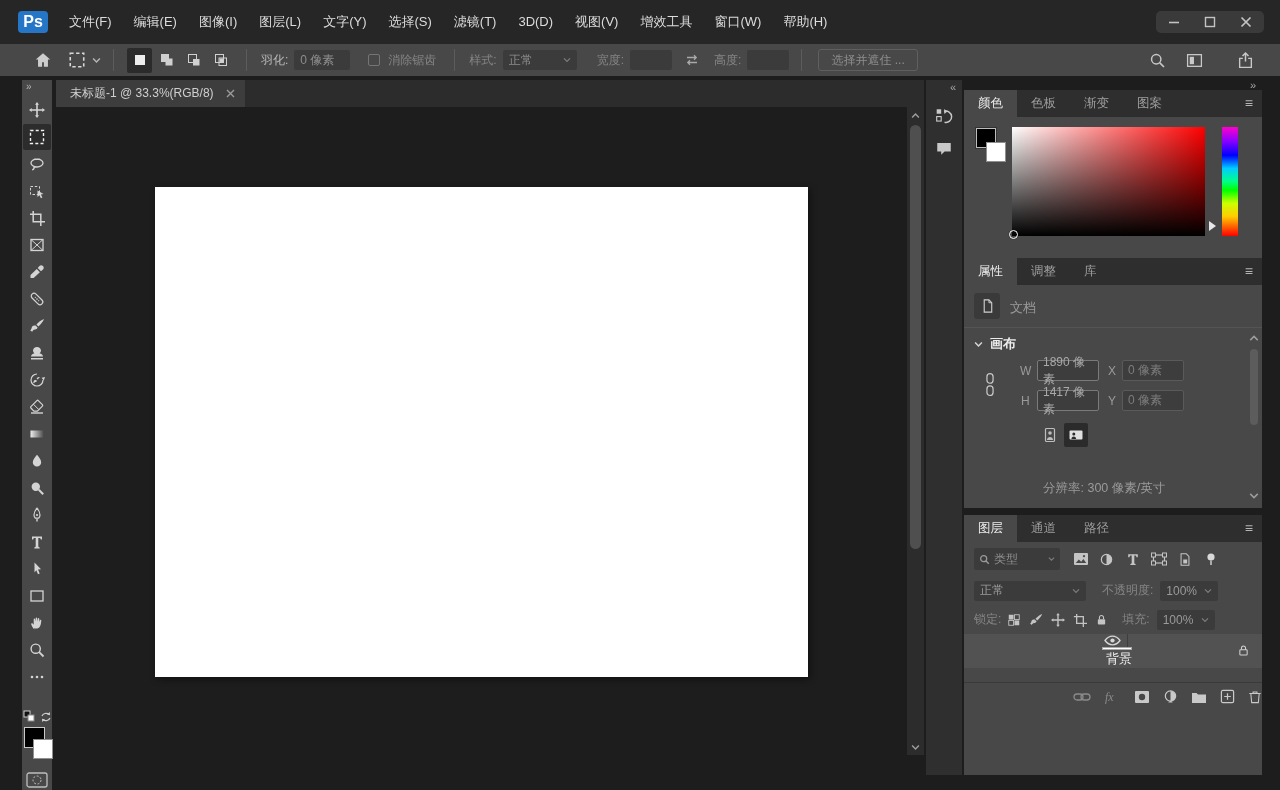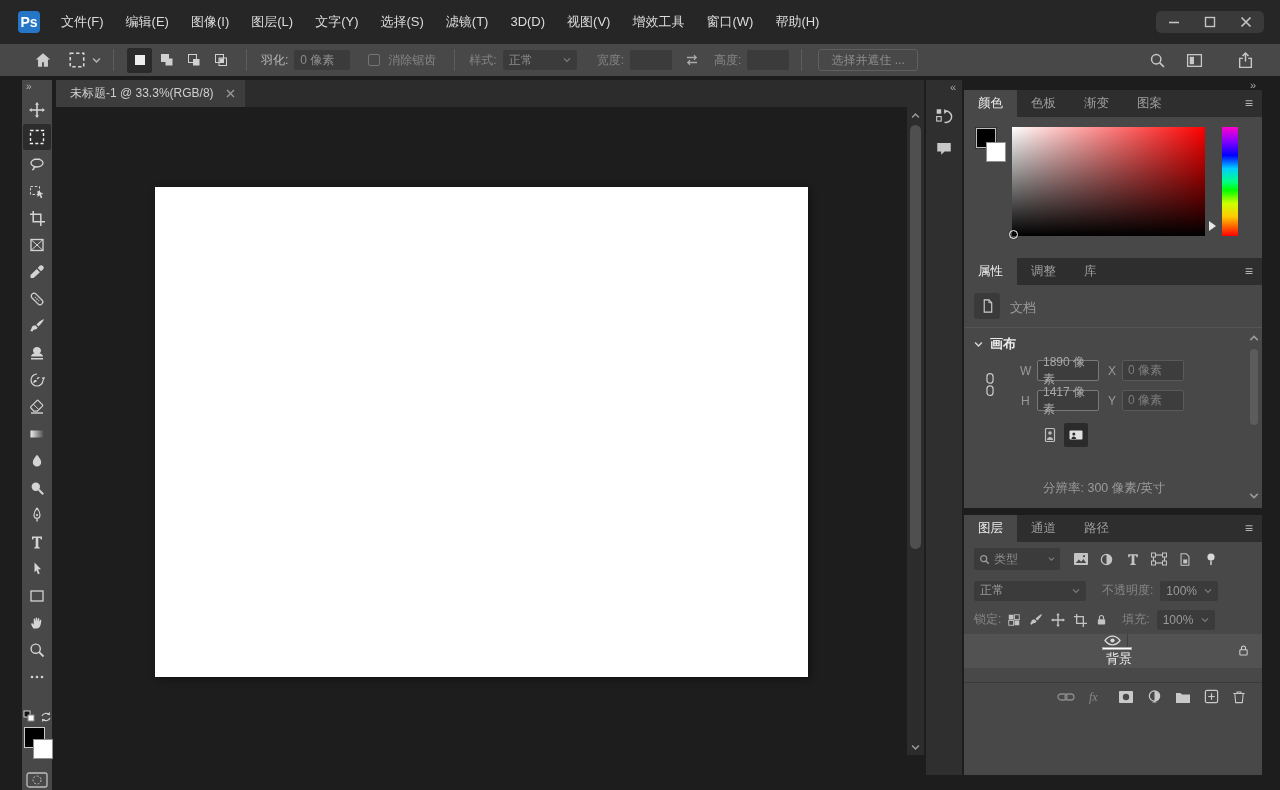--- a/index.html
+++ b/index.html
@@ -10,21 +10,21 @@
     font-family:"Liberation Sans", sans-serif;
     font-size:13px;
     color:#d6d6d6;
     overflow:hidden;
   }
   .abs { position:absolute; }
   svg { display:block; }
 
   
   .menubar { position:absolute; top:0; left:0; width:1280px; height:44px; background:#262626; display:flex; align-items:center; padding-left:18px; }
-  .ps-logo { width:22px; height:22px; background:#2576c7; border-radius:4px; color:#fff; font-weight:bold; font-size:14px; display:flex; align-items:center; justify-content:center; margin-right:10px; }
+  .ps-logo { width:30px; height:22px; background:#2576c7; border-radius:4px; color:#fff; font-weight:bold; font-size:16px; display:flex; align-items:center; justify-content:center; margin-right:10px; }
   .menu-item { padding:0 11px; color:#dcdcdc; font-size:13px; line-height:44px; cursor:default; }
   .win-controls { position:absolute; right:16px; top:11px; height:22px; background:#3a3a3a; border-radius:5px; display:flex; align-items:center; }
   .win-btn { width:36px; height:22px; display:flex; align-items:center; justify-content:center; }
 
   
   .optionsbar { position:absolute; top:44px; left:0; width:1280px; height:34px; background:#484848; display:flex; align-items:center; padding-left:34px; border-bottom:2px solid #1d1d1d; }
   .vsep { width:1px; height:22px; background:#5c5c5c; margin:0 12px; }
   .ob-label { font-size:12px; color:#b9b9b9; margin:0 6px 0 2px; }
   .ob-label.dim, .dim { color:#858585; }
   .ob-field { width:56px; height:20px; background:#3b3b3b; border-radius:2px; font-size:12px; color:#8d8d8d; display:flex; align-items:center; padding:0 6px; }
@@ -108,21 +108,21 @@
   .fi { width:17px; height:17px; display:flex; align-items:center; justify-content:center; }
   .blend-row { height:29px; display:flex; align-items:center; padding-left:10px; font-size:12px; }
   .dd { height:20px; background:#3b3b3b; border-radius:2px; display:flex; align-items:center; justify-content:space-between; padding:0 6px; color:#9a9a9a; font-size:12px; }
   .lock-icons { display:flex; align-items:center; gap:8px; margin-left:6px; }
   .layer-row { height:34px; background:#525252; display:flex; align-items:center; position:relative;flex-direction:column; }
   .eye-cell { width:30px; height:34px; display:flex; align-items:center; justify-content:center; border-right:1px solid #3e3e3e; }
   .layer-thumb { width:30px; height:26px; background:#fff; border:1px solid #aaa; margin-left:7px; }
   .layer-name { margin-left:12px; color:#ececec; font-size:13px; }
   .layer-lock { position:absolute; right:12px; top:9px; }
   .layers-spacer { flex:1; background:#484848; }
-  .layers-footer { height:28px; border-top:1px solid #3a3a3a; display:flex; align-items:center; justify-content:flex-end; gap:13px; padding-right:16px; }
+  .layers-footer { height:28px; border-top:1px solid #3a3a3a; display:flex; align-items:center; justify-content:flex-end; gap:13px; padding-right:0; }
 </style>
 </head>
 <body>
 
 <div class="menubar">
   <div class="ps-logo">
       <span>Ps</span>
     </div>
   <span class="menu-item">文件(F)</span>
   <span class="menu-item">编辑(E)</span>

